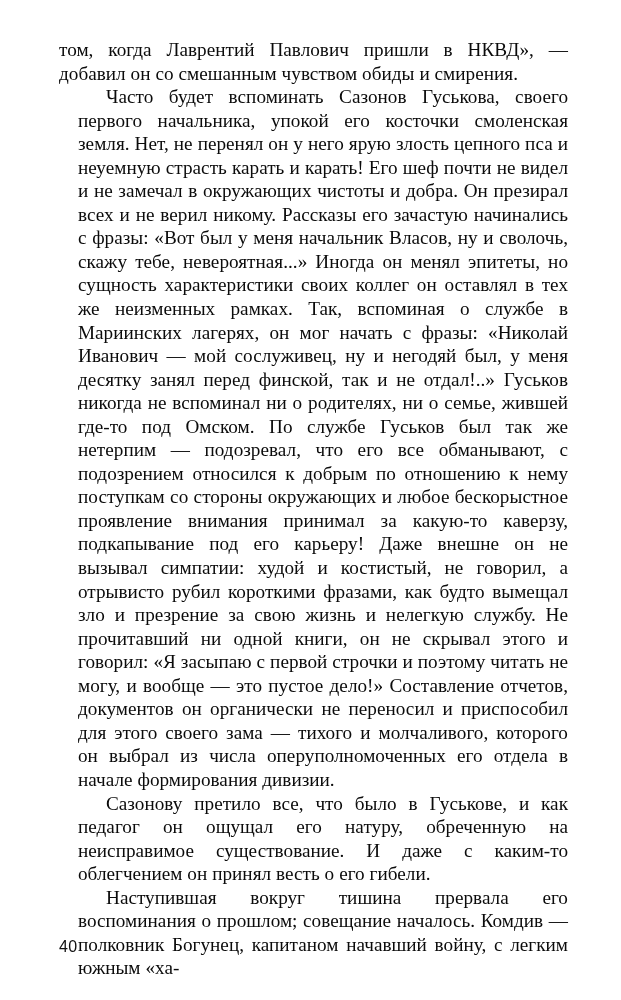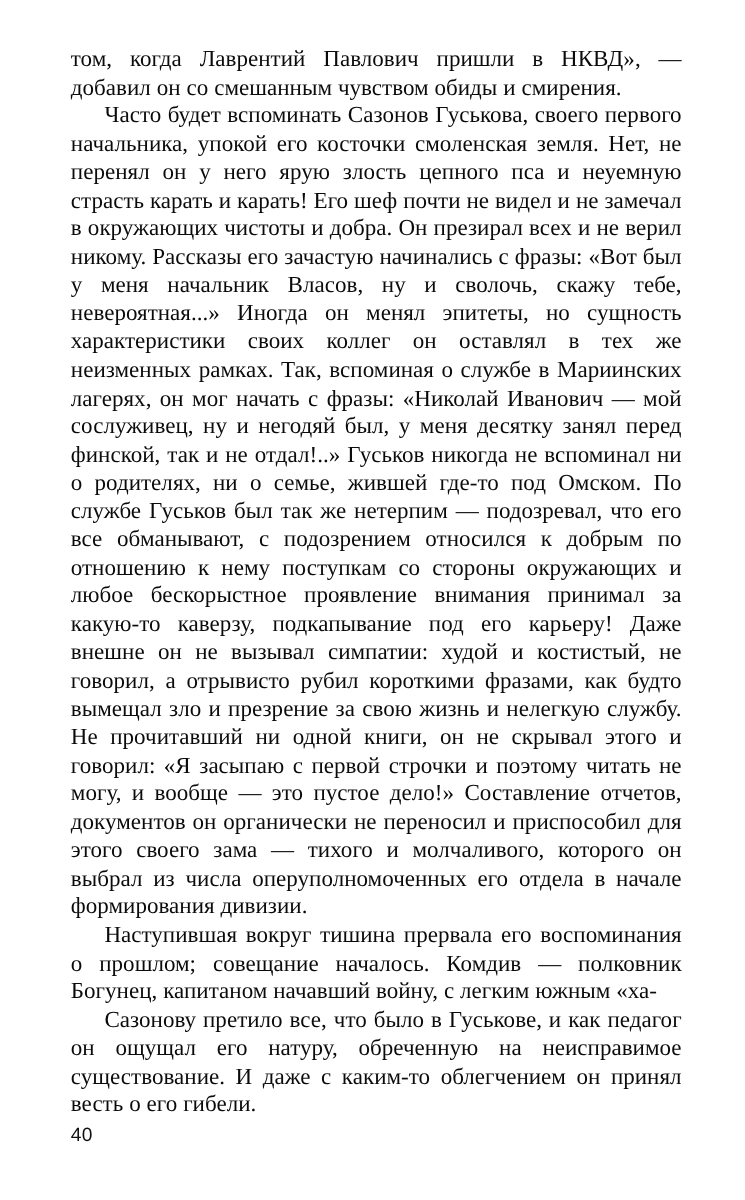--- a/index.html
+++ b/index.html
@@ -38,39 +38,40 @@
   
   .para.cont {
     text-indent: 0;
   }
   .para.indent {
     text-indent: 28px;
   }
   
   .para + .para {
     margin-top: 0;
+    margin-left: 19px;
   }
   .folio {
     position: absolute;
     left: 59px;
     top: 938px;
     font-family: "Liberation Sans", "DejaVu Sans", sans-serif;
     font-size: 16px;
     font-weight: normal;
     letter-spacing: 0.3px;
     color: #101010;
   }
 </style>
 </head>
 <body>
 
 <div class="page">
 
   <div class="textblock">
     <p class="para cont">том, когда Лаврентий Павлович пришли в НКВД», — добавил он со смешанным чувством обиды и смирения.</p>
     <p class="para indent">Часто будет вспоминать Сазонов Гуськова, своего первого начальника, упокой его косточки смоленская земля. Нет, не перенял он у него ярую злость цепного пса и неуемную страсть карать и карать! Его шеф почти не видел и не замечал в окружающих чистоты и добра. Он презирал всех и не верил никому. Рассказы его зачастую начинались с фразы: «Вот был у меня начальник Власов, ну и сволочь, скажу тебе, невероятная...» Иногда он менял эпитеты, но сущность характеристики своих коллег он оставлял в тех же неизменных рамках. Так, вспоминая о службе в Мариинских лагерях, он мог начать с фразы: «Николай Иванович — мой сослуживец, ну и негодяй был, у меня десятку занял перед финской, так и не отдал!..» Гуськов никогда не вспоминал ни о родителях, ни о семье, жившей где-то под Омском. По службе Гуськов был так же нетерпим — подозревал, что его все обманывают, с подозрением относился к добрым по отношению к нему поступкам со стороны окружающих и любое бескорыстное проявление внимания принимал за какую-то каверзу, подкапывание под его карьеру! Даже внешне он не вызывал симпатии: худой и костистый, не говорил, а отрывисто рубил короткими фразами, как будто вымещал зло и презрение за свою жизнь и нелегкую службу. Не прочитавший ни одной книги, он не скрывал этого и говорил: «Я засыпаю с первой строчки и поэтому читать не могу, и вообще — это пустое дело!» Составление отчетов, документов он органически не переносил и приспособил для этого своего зама — тихого и молчаливого, которого он выбрал из числа оперуполномоченных его отдела в начале формирования дивизии.</p>
+    <p class="para indent">Сазонову претило все, что было в Гуськове, и как педагог он ощущал его натуру, обреченную на неисправимое существование. И даже с каким-то облегчением он принял весть о его гибели.</p>
     <p class="para indent">Наступившая вокруг тишина прервала его воспоминания о прошлом; совещание началось. Комдив — полковник Богунец, капитаном начавший войну, с легким южным «ха-</p>
-    <p class="para indent">Сазонову претило все, что было в Гуськове, и как педагог он ощущал его натуру, обреченную на неисправимое существование. И даже с каким-то облегчением он принял весть о его гибели.</p>
   </div>
 
   <div class="folio">40</div>
 
 </div>
 
 </body></html>

